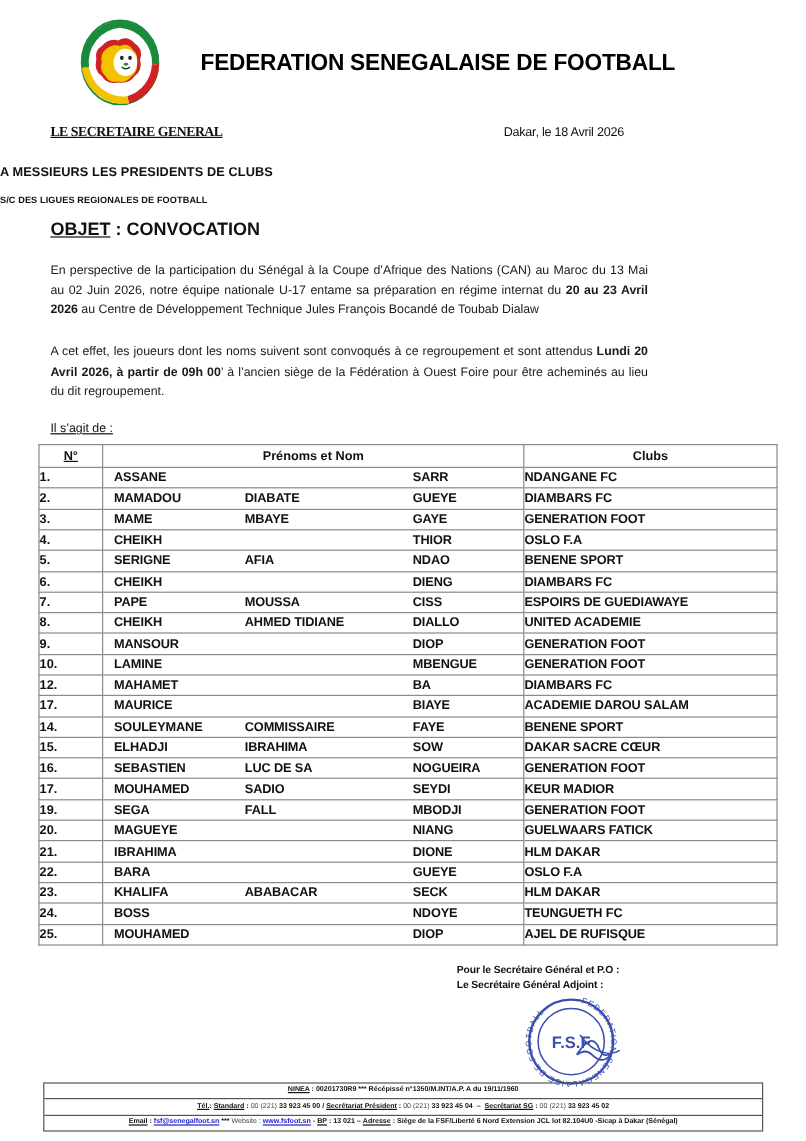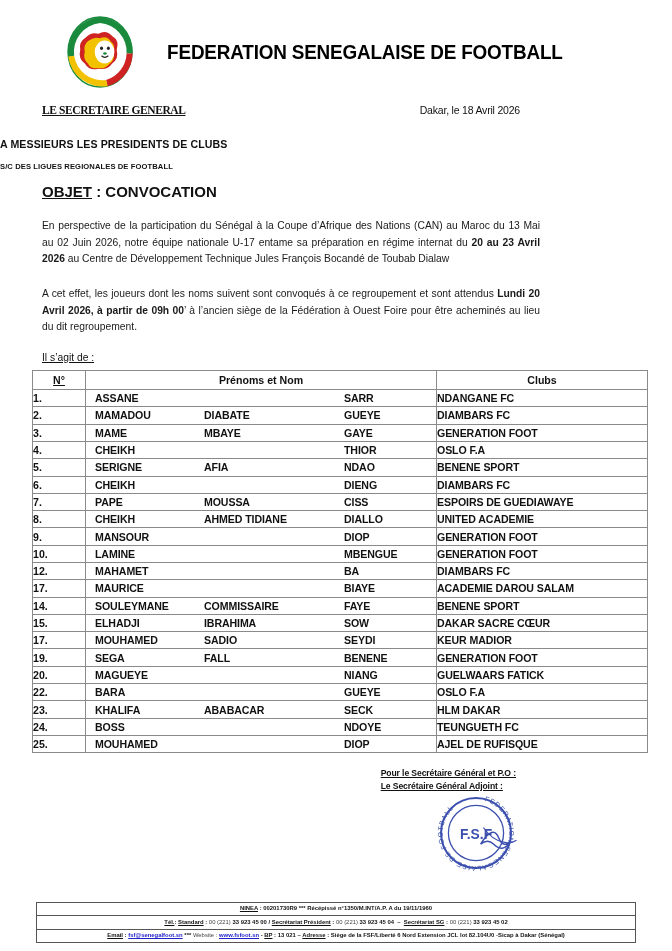--- a/index.html
+++ b/index.html
@@ -173,21 +173,20 @@
     position: relative;
     height: 130px;
   }
   .sig-lines {
     display: inline-block;
     text-align: left;
   }
   .sig-lines div {
     font-size: 8.6px;
     font-weight: bold;
-    text-decoration: underline;
     letter-spacing: -0.1px;
     line-height: 1.45;
     padding-left: 29px;
   }
   .stamp {
     position: absolute;
     left: 430px;
     top: 20px;
     width: 92px;
     height: 92px;
@@ -427,51 +426,73 @@
           <td class="name">
             <div class="namegrid">
               <span class="n-first">ELHADJI</span>
               <span class="n-mid">IBRAHIMA</span>
               <span class="n-last">SOW</span>
             </div>
           </td>
           <td class="club">DAKAR SACRE CŒUR</td>
         </tr>
         <tr>
+          <td class="num">16.</td>
+          <td class="name">
+            <div class="namegrid">
+              <span class="n-first">SEBASTIEN</span>
+              <span class="n-mid">LUC DE SA</span>
+              <span class="n-last">NOGUEIRA</span>
+            </div>
+          </td>
+          <td class="club">GENERATION FOOT</td>
+        </tr>
+        <tr>
           <td class="num">17.</td>
           <td class="name">
             <div class="namegrid">
               <span class="n-first">MOUHAMED</span>
               <span class="n-mid">SADIO</span>
               <span class="n-last">SEYDI</span>
             </div>
           </td>
           <td class="club">KEUR MADIOR</td>
         </tr>
         <tr>
           <td class="num">19.</td>
           <td class="name">
             <div class="namegrid">
               <span class="n-first">SEGA</span>
               <span class="n-mid">FALL</span>
-              <span class="n-last">BENENE</span>
+              <span class="n-last">MBODJI</span>
             </div>
           </td>
           <td class="club">GENERATION FOOT</td>
         </tr>
         <tr>
           <td class="num">20.</td>
           <td class="name">
             <div class="namegrid">
               <span class="n-first">MAGUEYE</span>
               <span class="n-mid"></span>
               <span class="n-last">NIANG</span>
             </div>
           </td>
           <td class="club">GUELWAARS FATICK</td>
+        </tr>
+        <tr>
+          <td class="num">21.</td>
+          <td class="name">
+            <div class="namegrid">
+              <span class="n-first">IBRAHIMA</span>
+              <span class="n-mid"></span>
+              <span class="n-last">DIONE</span>
+            </div>
+          </td>
+          <td class="club">HLM DAKAR</td>
         </tr>
         <tr>
           <td class="num">22.</td>
           <td class="name">
             <div class="namegrid">
               <span class="n-first">BARA</span>
               <span class="n-mid"></span>
               <span class="n-last">GUEYE</span>
             </div>
           </td>

